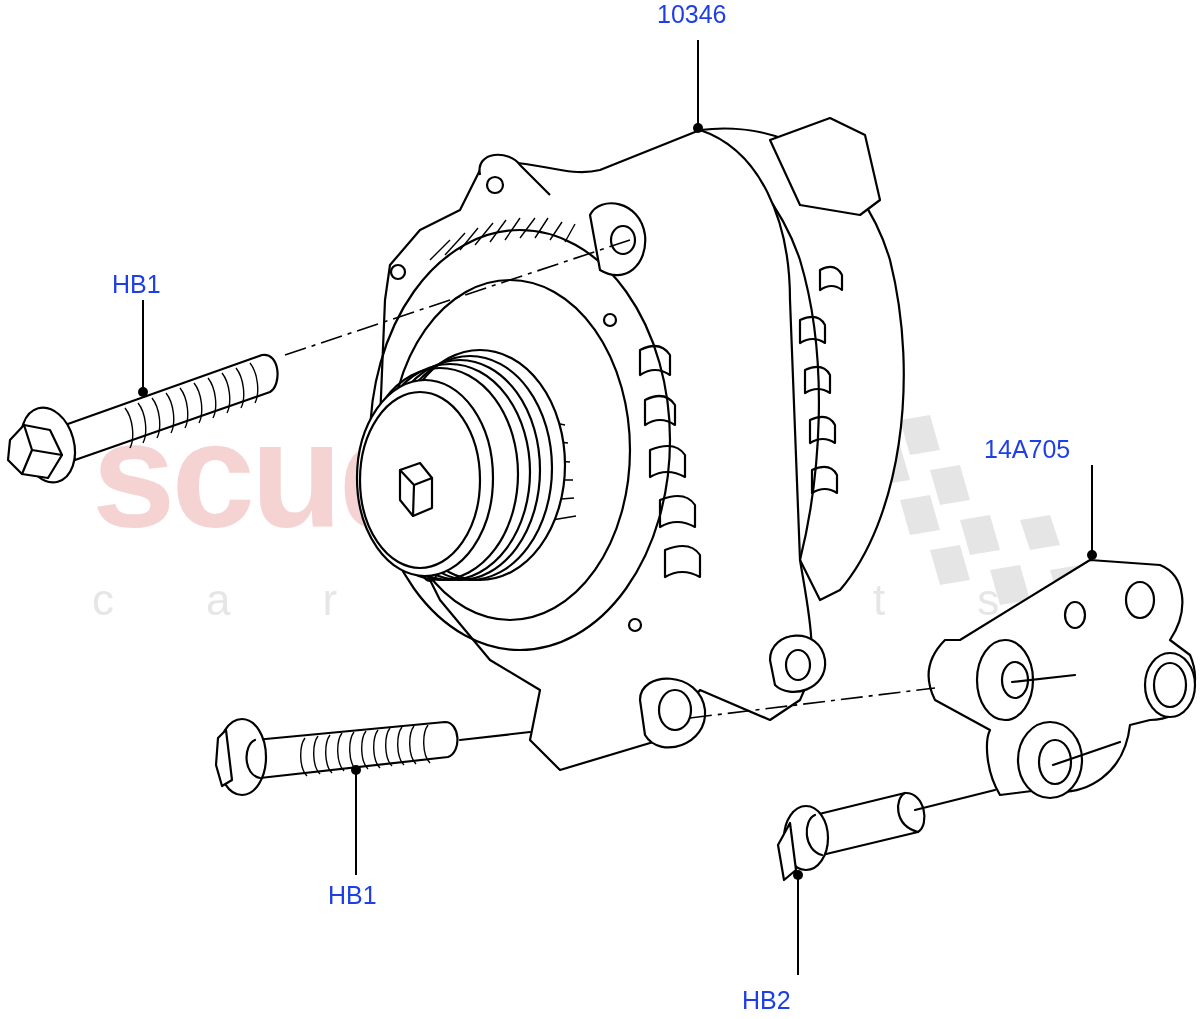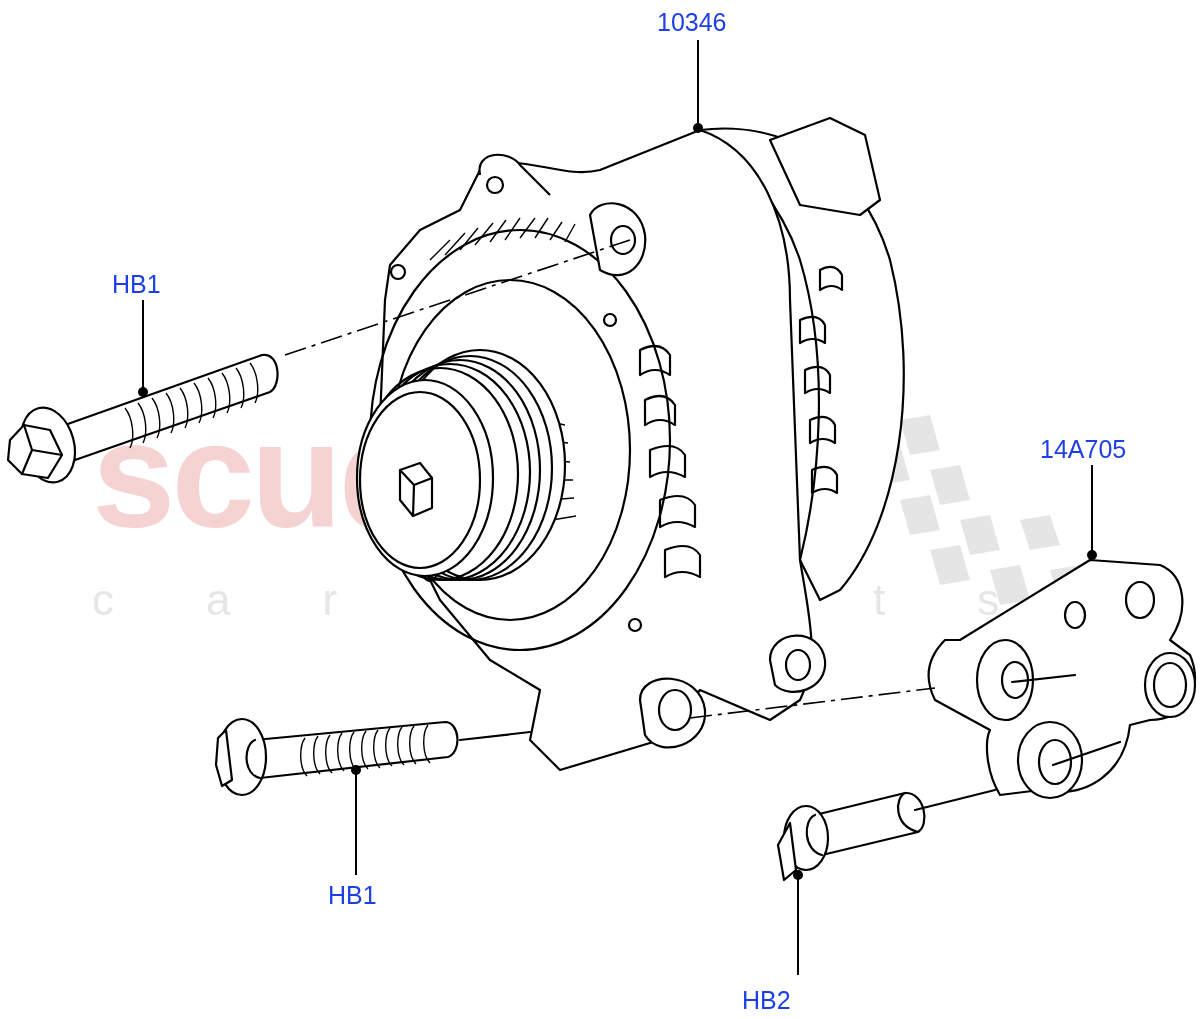--- a/index.html
+++ b/index.html
@@ -147,18 +147,18 @@
       <circle cx="143" cy="392" r="5" fill="#000"></circle>
       <line class="leader" x1="1092" y1="465" x2="1092" y2="555"></line>
       <circle cx="1092" cy="555" r="5" fill="#000"></circle>
       <line class="leader" x1="356" y1="770" x2="356" y2="875"></line>
       <circle cx="356" cy="770" r="5" fill="#000"></circle>
       <line class="leader" x1="798" y1="872" x2="798" y2="975"></line>
       <circle cx="798" cy="875" r="5" fill="#000"></circle>
     </g>
   </svg>
 
-  <div class="callout-label" style="left:657px; top:10px;text-align:right;">10346</div>
+  <div class="callout-label" style="left:657px; top:2px;text-align:right;">10346</div>
   <div class="callout-label" style="left:112px; top:272px;">HB1</div>
-  <div class="callout-label" style="left:1040px; top:437px;">14A705</div>
+  <div class="callout-label" style="left:984px; top:437px;">14A705</div>
   <div class="callout-label" style="left:328px; top:883px;">HB1</div>
   <div class="callout-label" style="left:742px; top:988px;">HB2</div>
 </div>
 
 </body></html>

